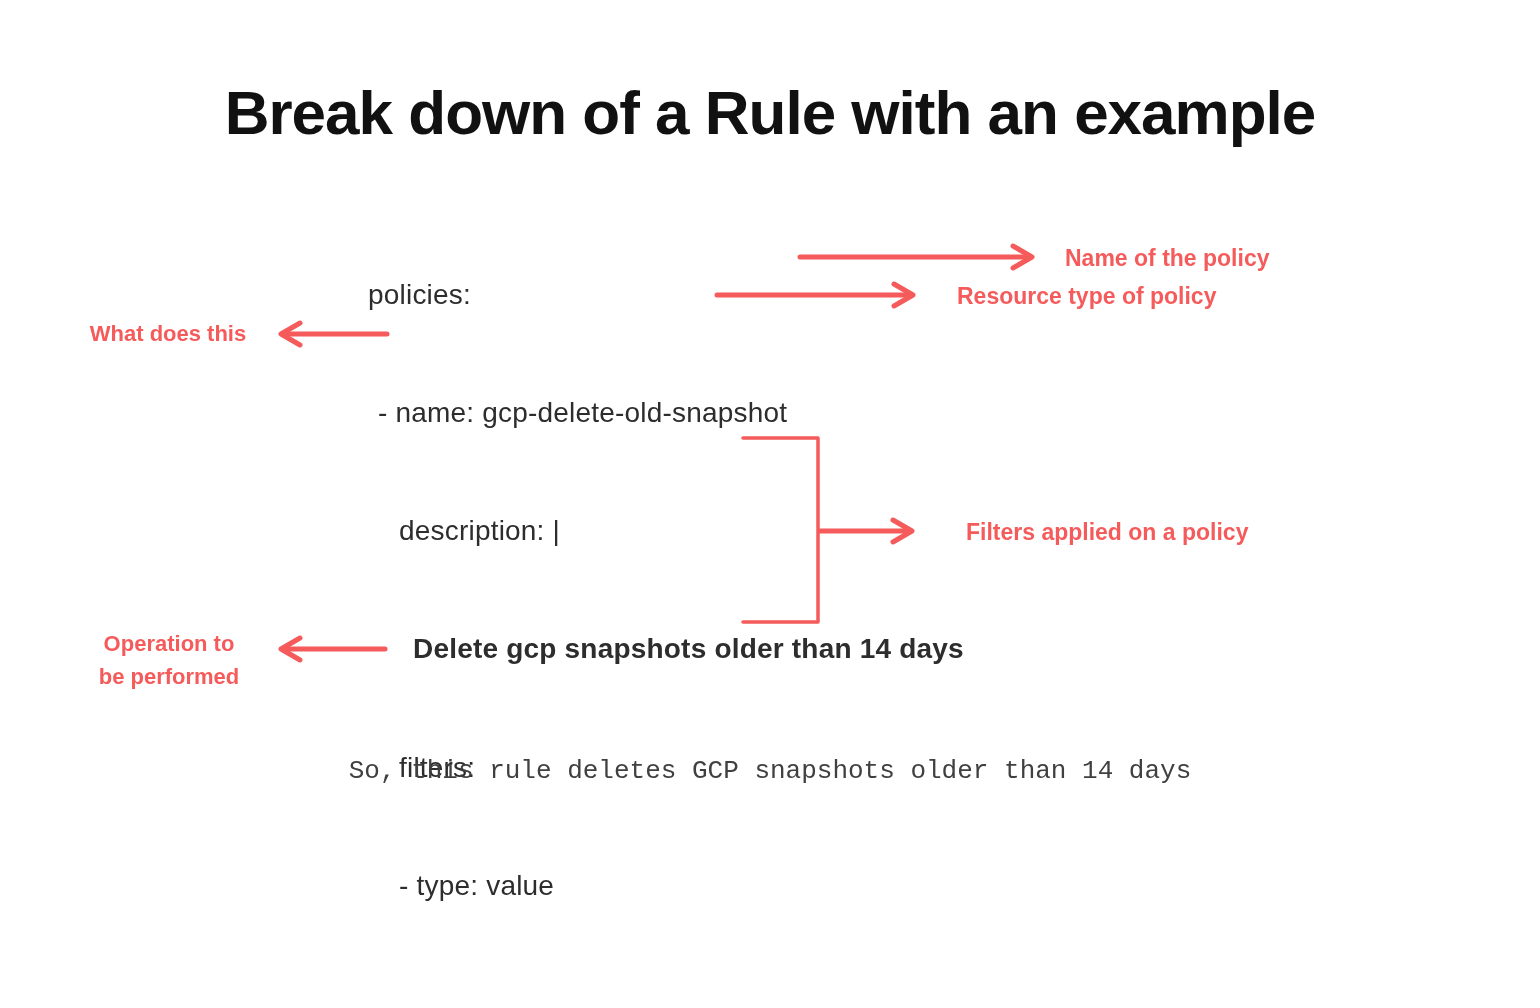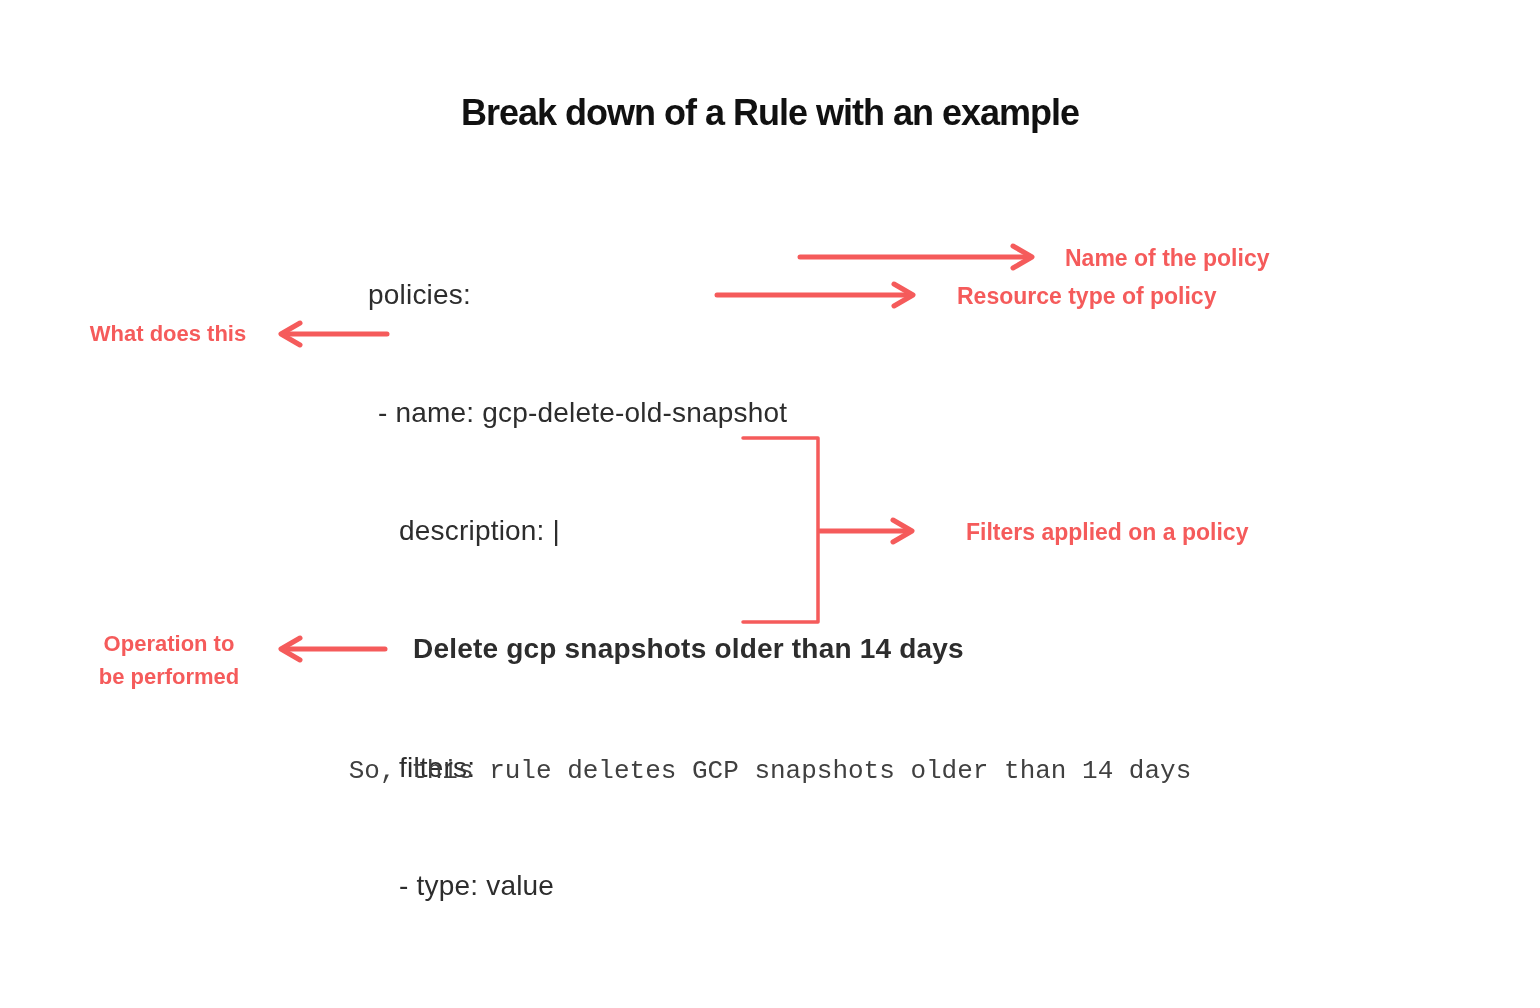--- a/index.html
+++ b/index.html
@@ -11,21 +11,21 @@
     height: 1008px;
     background: #ffffff;
     overflow: hidden;
     font-family: "Liberation Sans", sans-serif;
   }
   .title {
     position: absolute;
     left: 0; right: 0; top: 85px;
     height: 56px; line-height: 56px;
     text-align: center;
-    font-size: 36px;
+    font-size: 62px;
     font-weight: bold;
     letter-spacing: -1px;
     color: var(--title-text);
   }
   .yaml-block {
     position: absolute;
     left: 368px; top: 196px;
     width: 620px;
     font-size: 28px;
     line-height: 39.4px;

